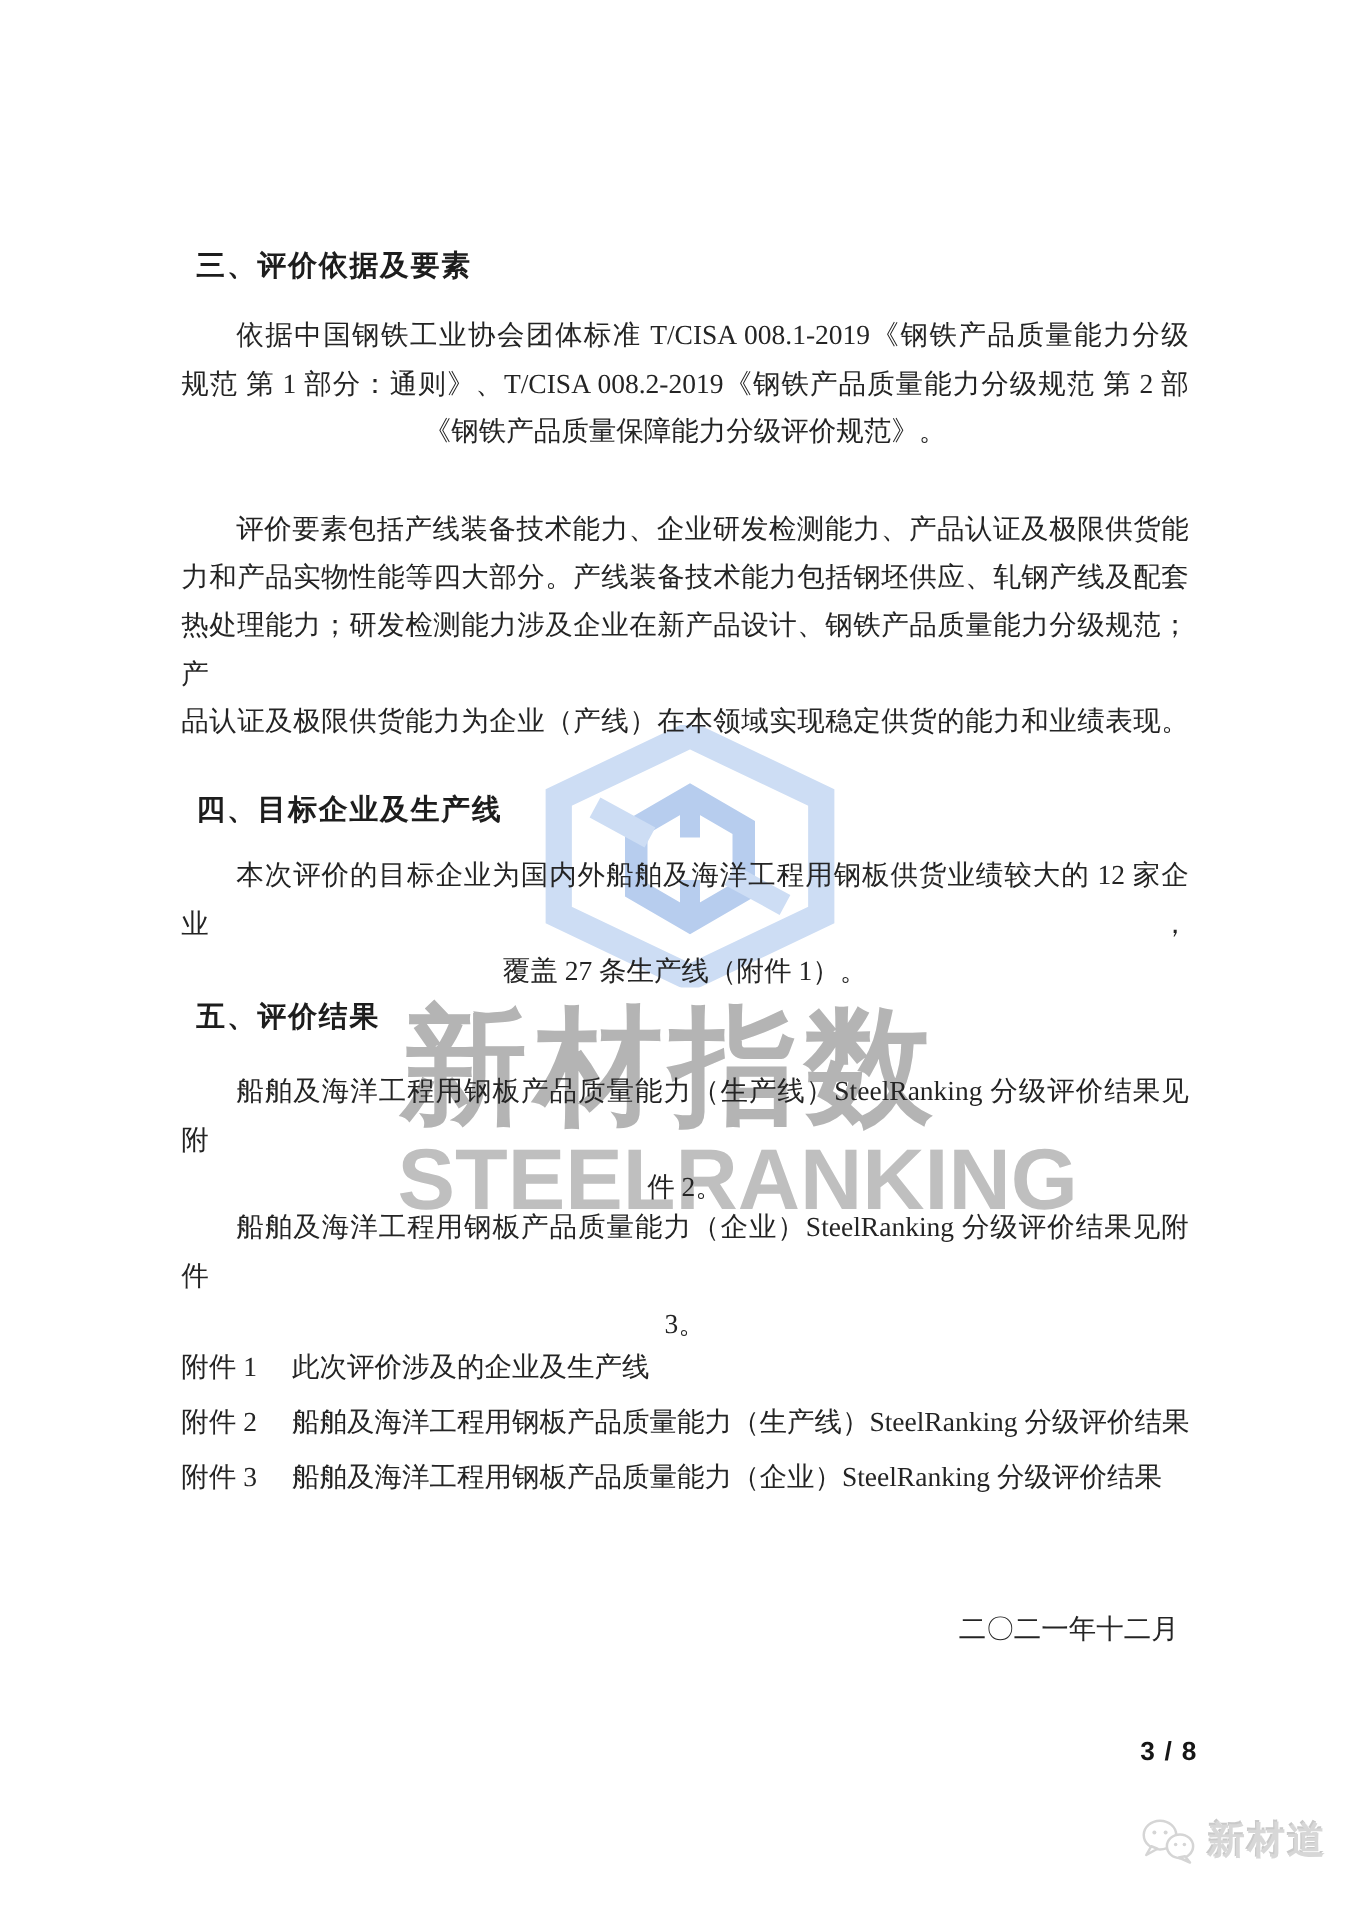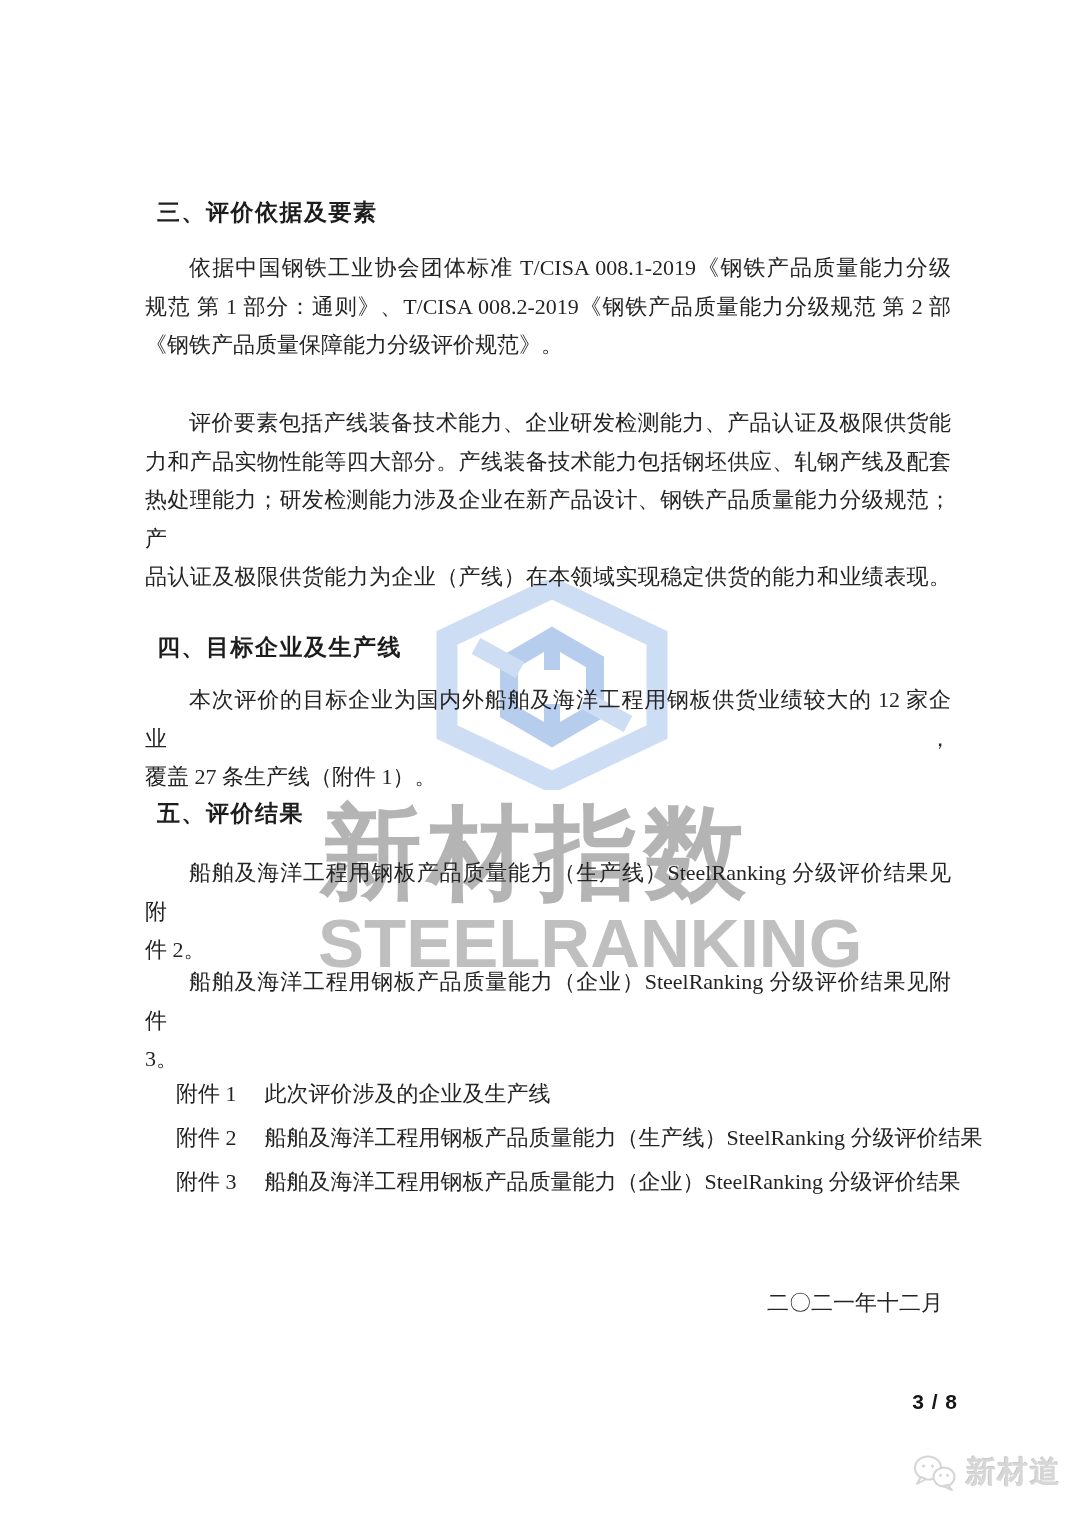--- a/index.html
+++ b/index.html
@@ -36,25 +36,25 @@
   .heading {
     left: 145px; margin: 12px;
     font-family: "Liberation Sans", sans-serif;
     font-weight: 700; font-size: 23px; line-height: 23px;
     letter-spacing: 1.5px; color: #1d1d1d; white-space: nowrap;
   }
   .para {
     left: 145px; width: 806px;
     font-size: 22px; line-height: 38.5px; color: #242424;
   }
-  .line { min-height: 38.5px; }
+  .line { min-height: 38.5px; text-align: center; }
   .line.j { text-align: justify; text-align-last: justify; }
   .line.indent { text-indent: 44px; }
 
-  .attach { left: 145px; width: 806px; font-size: 22px; line-height: 44px; margin-left: 31px; }
+  .attach { left: 145px; width: 806px; font-size: 22px; line-height: 44px; }
   .attach-row { display: flex; }
   .attach-label { flex: 0 0 auto; margin-right: 28px; white-space: nowrap; }
   .attach-text { flex: 1 1 auto; white-space: nowrap; }
 
   .sig { font-size: 22px; line-height: 30px; white-space: nowrap; color: #242424; }
   .sig-company { right: 128px; top: 1235px; }
   .sig-date { right: 137px; top: 1288px; }
 
   .page-num {
     right: 122px; top: 1390px;

